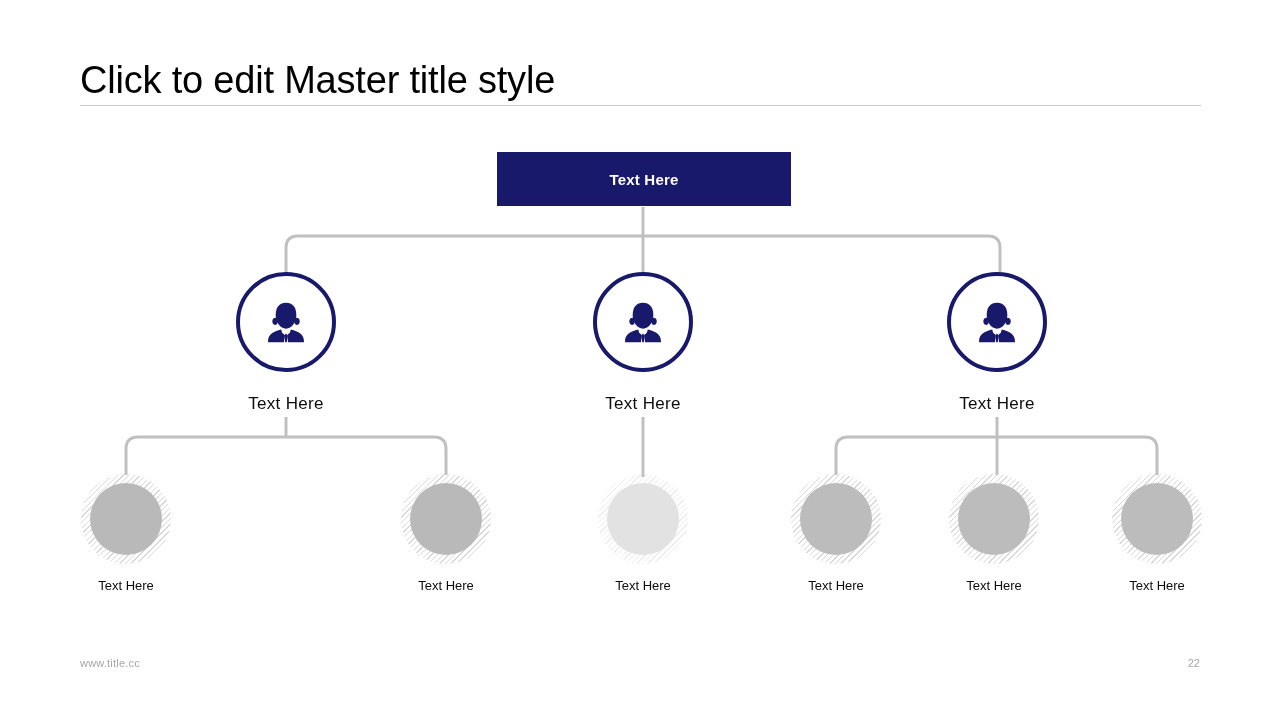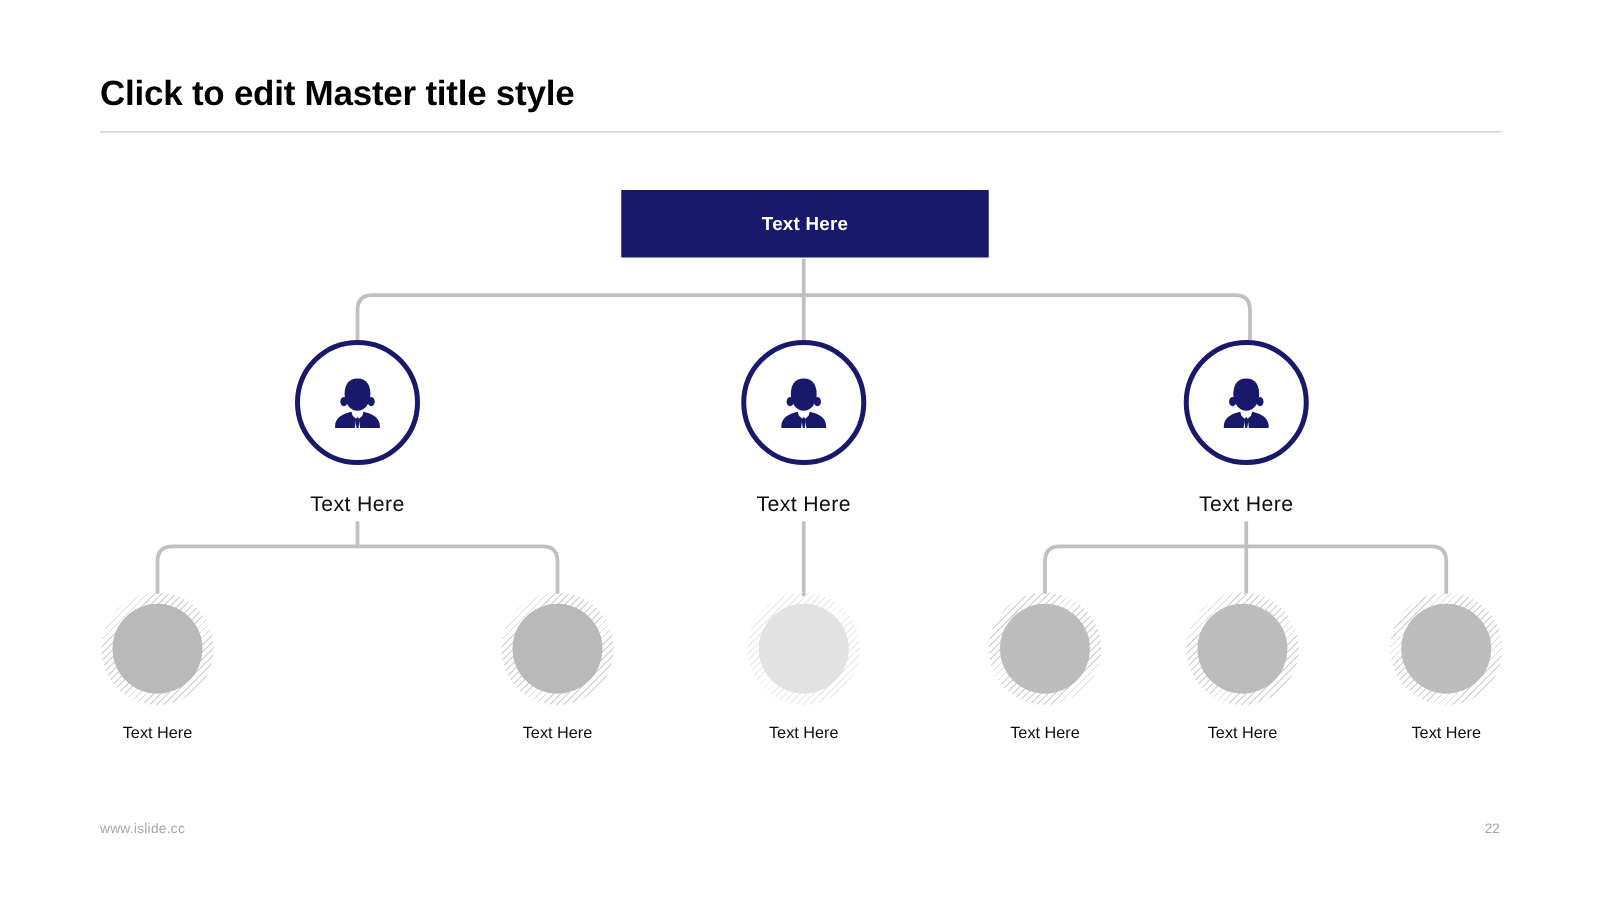--- a/index.html
+++ b/index.html
@@ -15,22 +15,22 @@
     width:1280px;height:720px;
     background:#ffffff;
   }
 
   
   .title-block{
     position:absolute;
     left:80px; top:60px; width:1120px;
   }
   .title-text{
-    font-size:28px;
-    font-weight:bold;
+    font-size:38px;
+    font-weight:normal;
     color:#000000;
     letter-spacing:-0.2px;
     line-height:1.1;
     margin:0;
     white-space:nowrap;
   }
   .title-rule{
     position:absolute;
     left:80px; top:105px;
     width:1121px; height:1px;
@@ -270,16 +270,16 @@
   </div>
 
   <div class="l3-node" style="left:1082px;">
     <div class="l3-circle-wrap">
       <div class="l3-hatch"></div>
       <div class="l3-disc" style="background:#bcbcbc;"></div>
     </div>
     <div class="l3-label">Text Here</div>
   </div>
 
-  <div class="footer-left">www.islide.cc</div>
+  <div class="footer-left">www.title.cc</div>
   <div class="footer-right">22</div>
 
 </div>
 
 </body></html>

